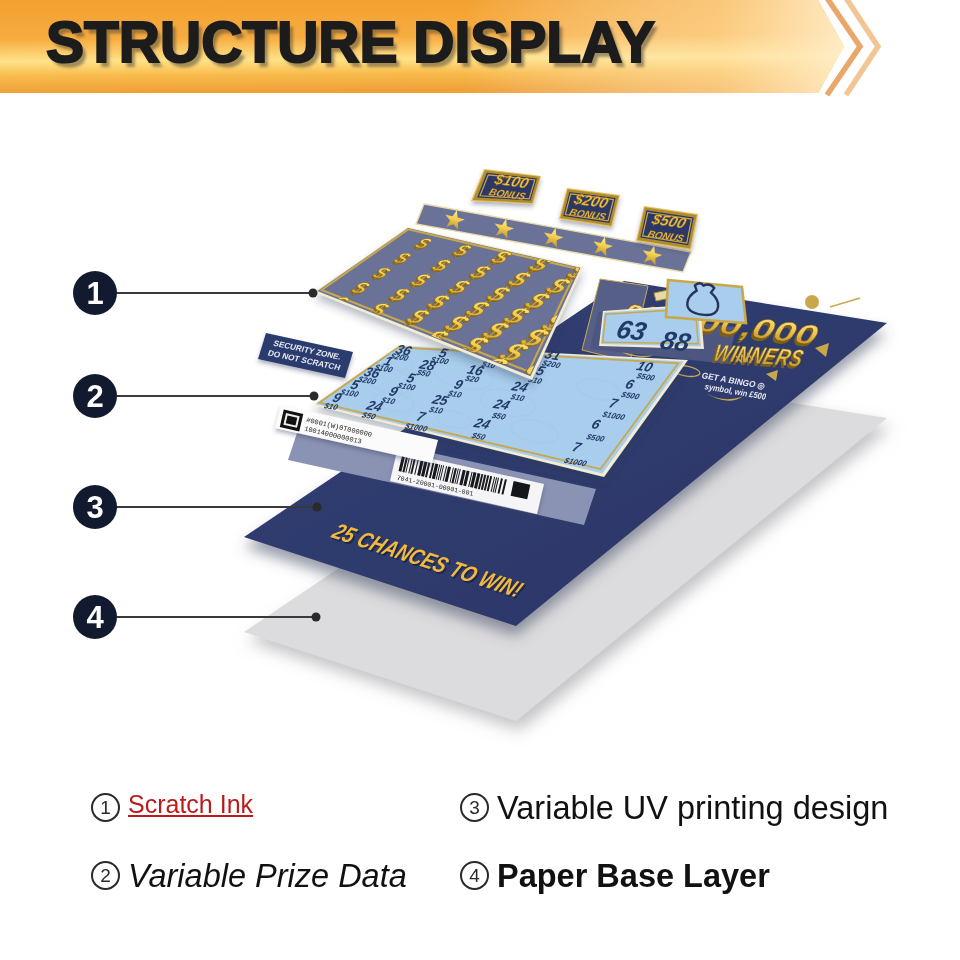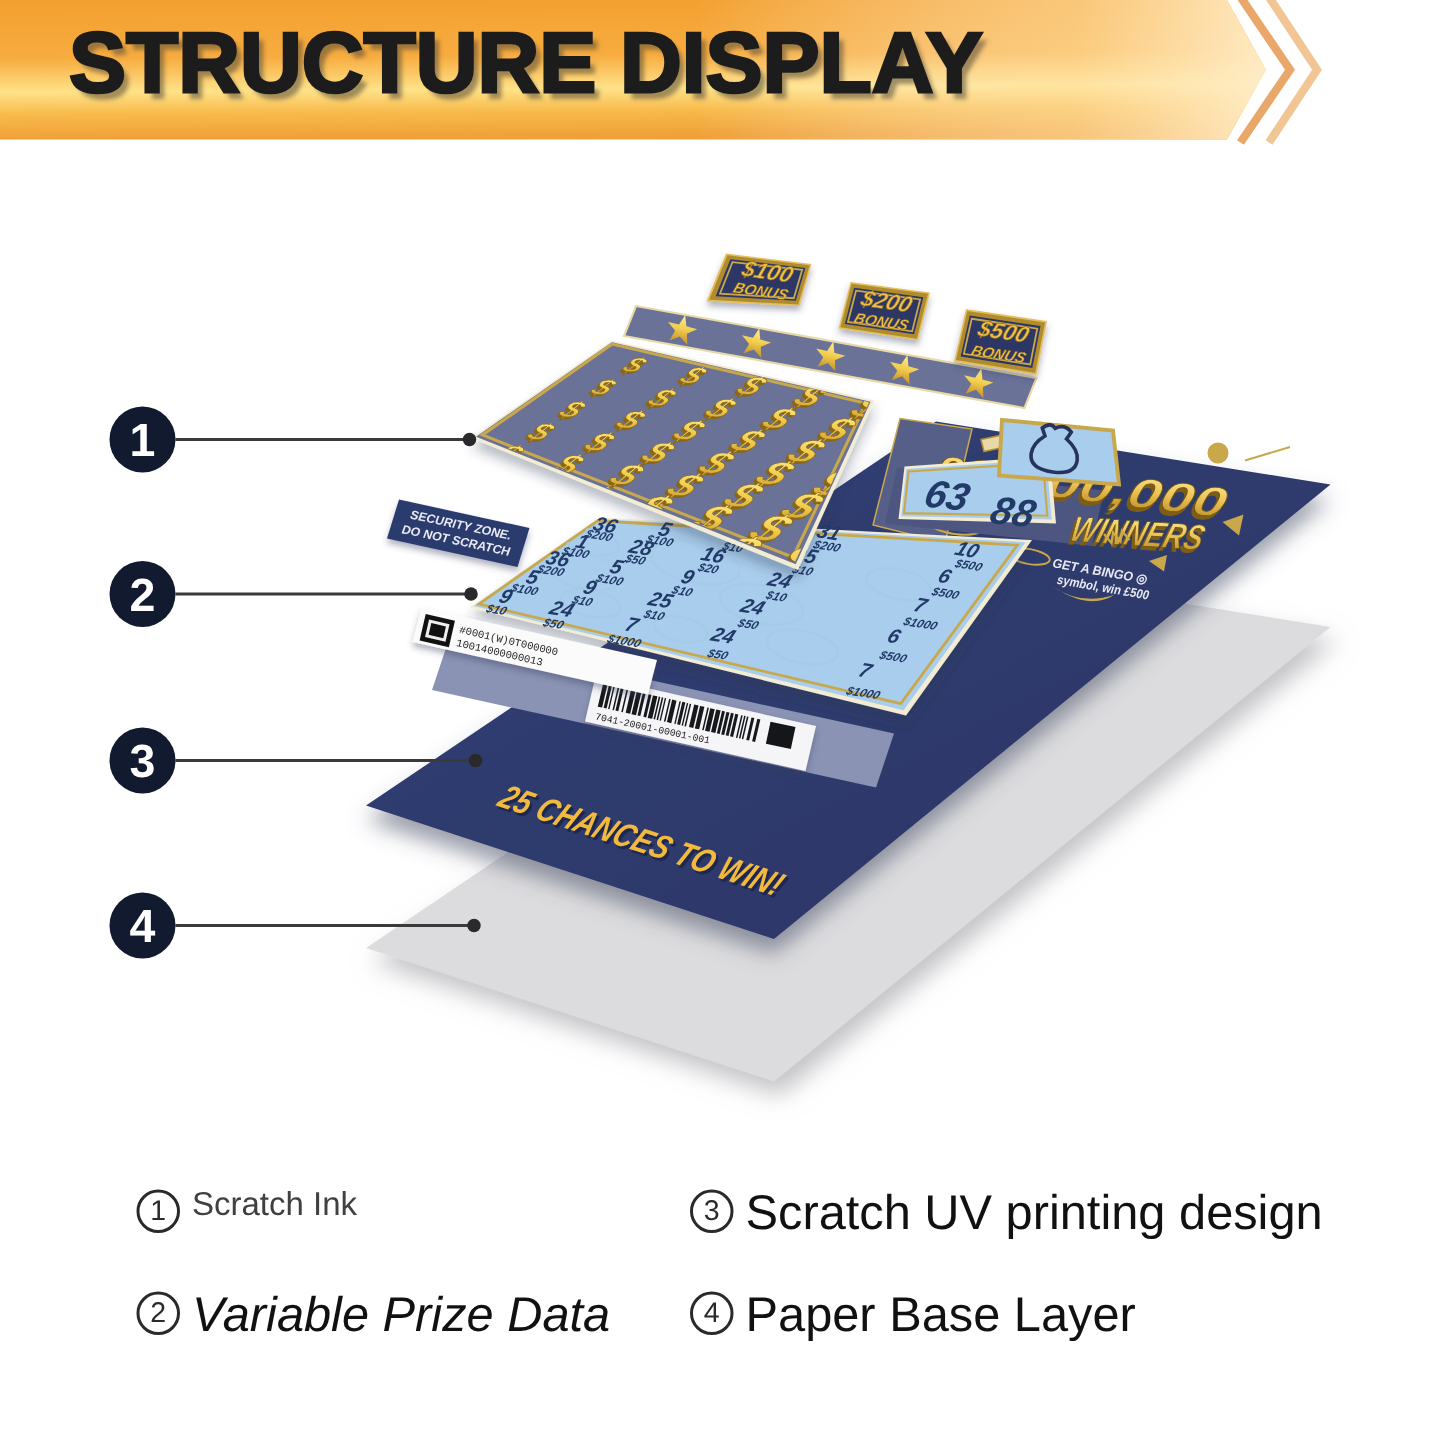--- a/index.html
+++ b/index.html
@@ -747,18 +747,18 @@
 <polygon points="0,0 818,0 844,46.5 818,93 0,93" fill="url(#bg1)"></polygon>
 <polygon points="0,0 818,0 844,46.5 818,93 0,93" fill="url(#bg2)"></polygon>
 <polyline points="827,-2 860,46.5 827,95" fill="none" stroke="#e9a76a" stroke-width="5.5"></polyline>
 <polyline points="846,-2 878,46.5 846,95" fill="none" stroke="#f2c694" stroke-width="5.5"></polyline>
 </svg>
 <div style="position:absolute;left:46px;top:9px;font-weight:bold;font-size:57px;
 color:#1c1c1c;-webkit-text-stroke:2px #1c1c1c;
 text-shadow:4px 5px 3px rgba(84,74,56,0.55);">STRUCTURE DISPLAY</div>
 
 <div style="position:absolute;left:91px;top:793px;width:29px;height:29px;border:2px solid #2a2a2a;border-radius:50%;box-sizing:border-box;font-size:19px;line-height:25px;text-align:center;color:#2a2a2a;">1</div>
-<div style="position:absolute;left:128px;top:790px;font-size:22px;color:#404040;">Scratch Ink</div>
+<div style="position:absolute;left:128px;top:790px;font-size:25px;color:#b91c1c;text-decoration:underline;">Scratch Ink</div>
 <div style="position:absolute;left:460px;top:793px;width:29px;height:29px;border:2px solid #2a2a2a;border-radius:50%;box-sizing:border-box;font-size:19px;line-height:25px;text-align:center;color:#2a2a2a;">3</div>
-<div style="position:absolute;left:497px;top:790px;font-size:32.5px;color:#111;">Scratch UV printing design</div>
+<div style="position:absolute;left:497px;top:790px;font-size:32.5px;color:#111;">Variable UV printing design</div>
 <div style="position:absolute;left:91px;top:861px;width:29px;height:29px;border:2px solid #2a2a2a;border-radius:50%;box-sizing:border-box;font-size:19px;line-height:25px;text-align:center;color:#2a2a2a;">2</div>
 <div style="position:absolute;left:128px;top:858px;font-size:32.5px;color:#111;font-style:italic;">Variable Prize Data</div>
 <div style="position:absolute;left:460px;top:861px;width:29px;height:29px;border:2px solid #2a2a2a;border-radius:50%;box-sizing:border-box;font-size:19px;line-height:25px;text-align:center;color:#2a2a2a;">4</div>
-<div style="position:absolute;left:497px;top:858px;font-size:32.5px;color:#111;">Paper Base Layer</div>
+<div style="position:absolute;left:497px;top:858px;font-size:32.5px;color:#111;font-weight:bold;">Paper Base Layer</div>
 </body></html>

